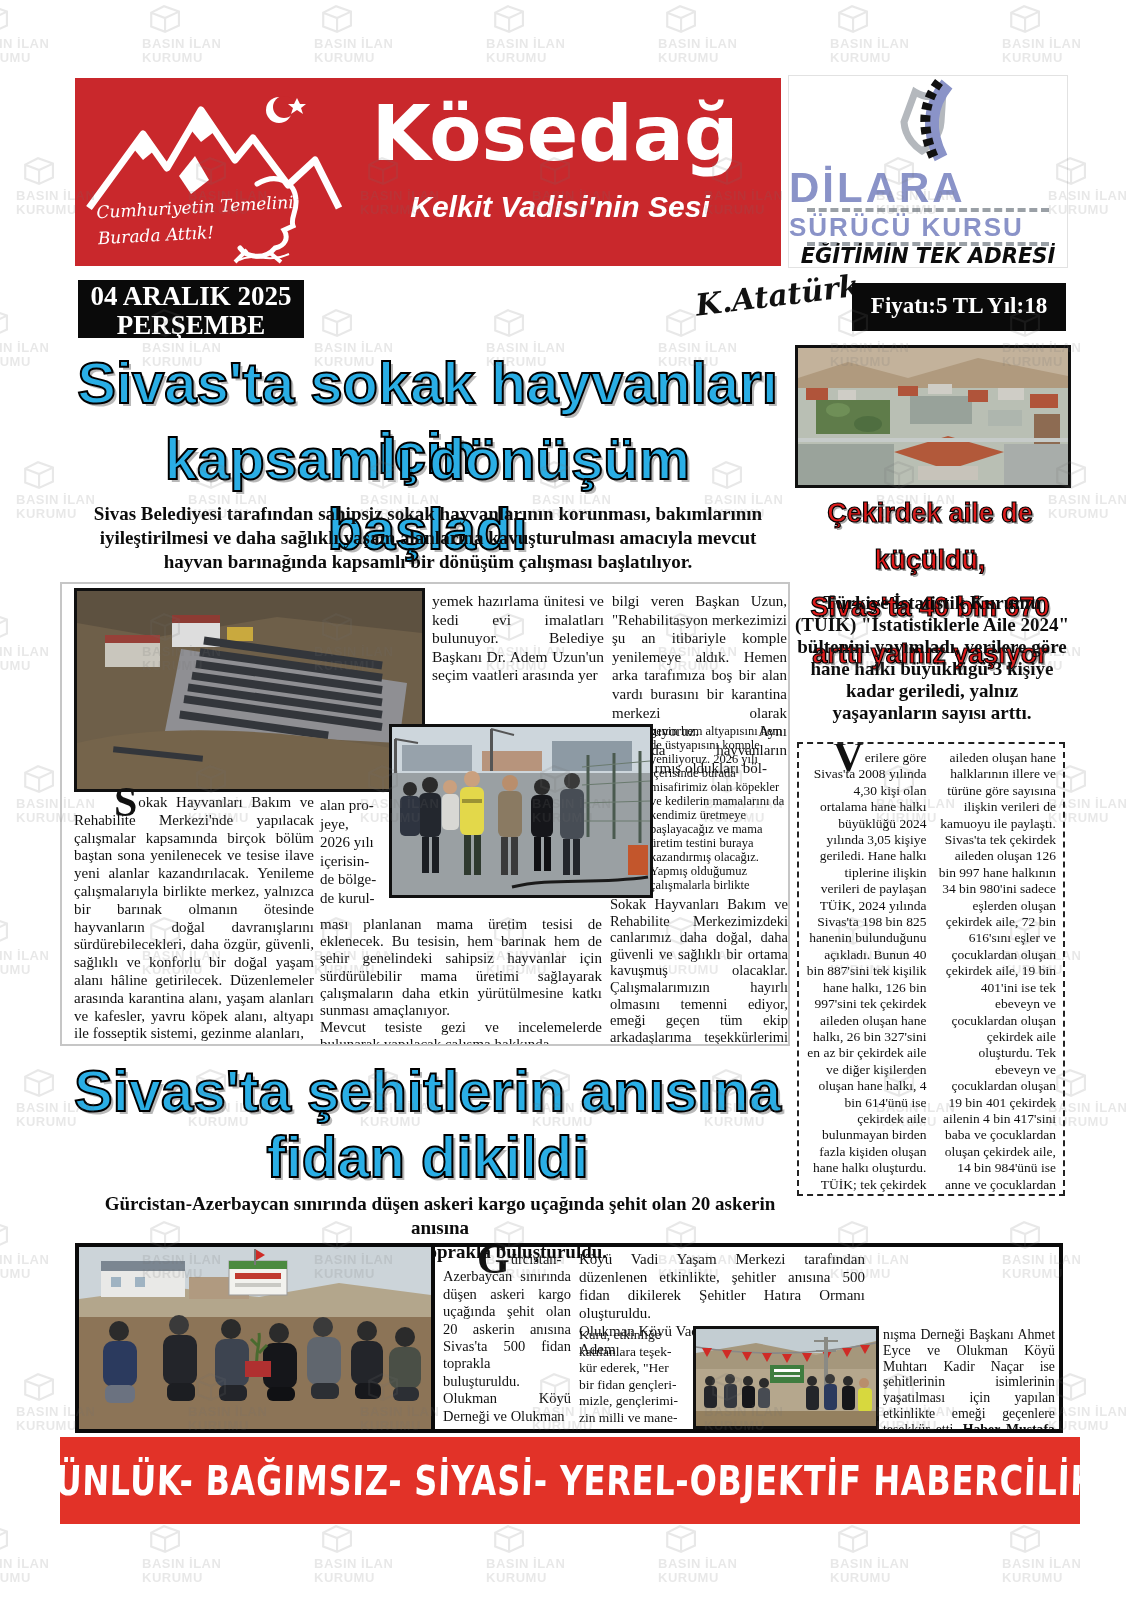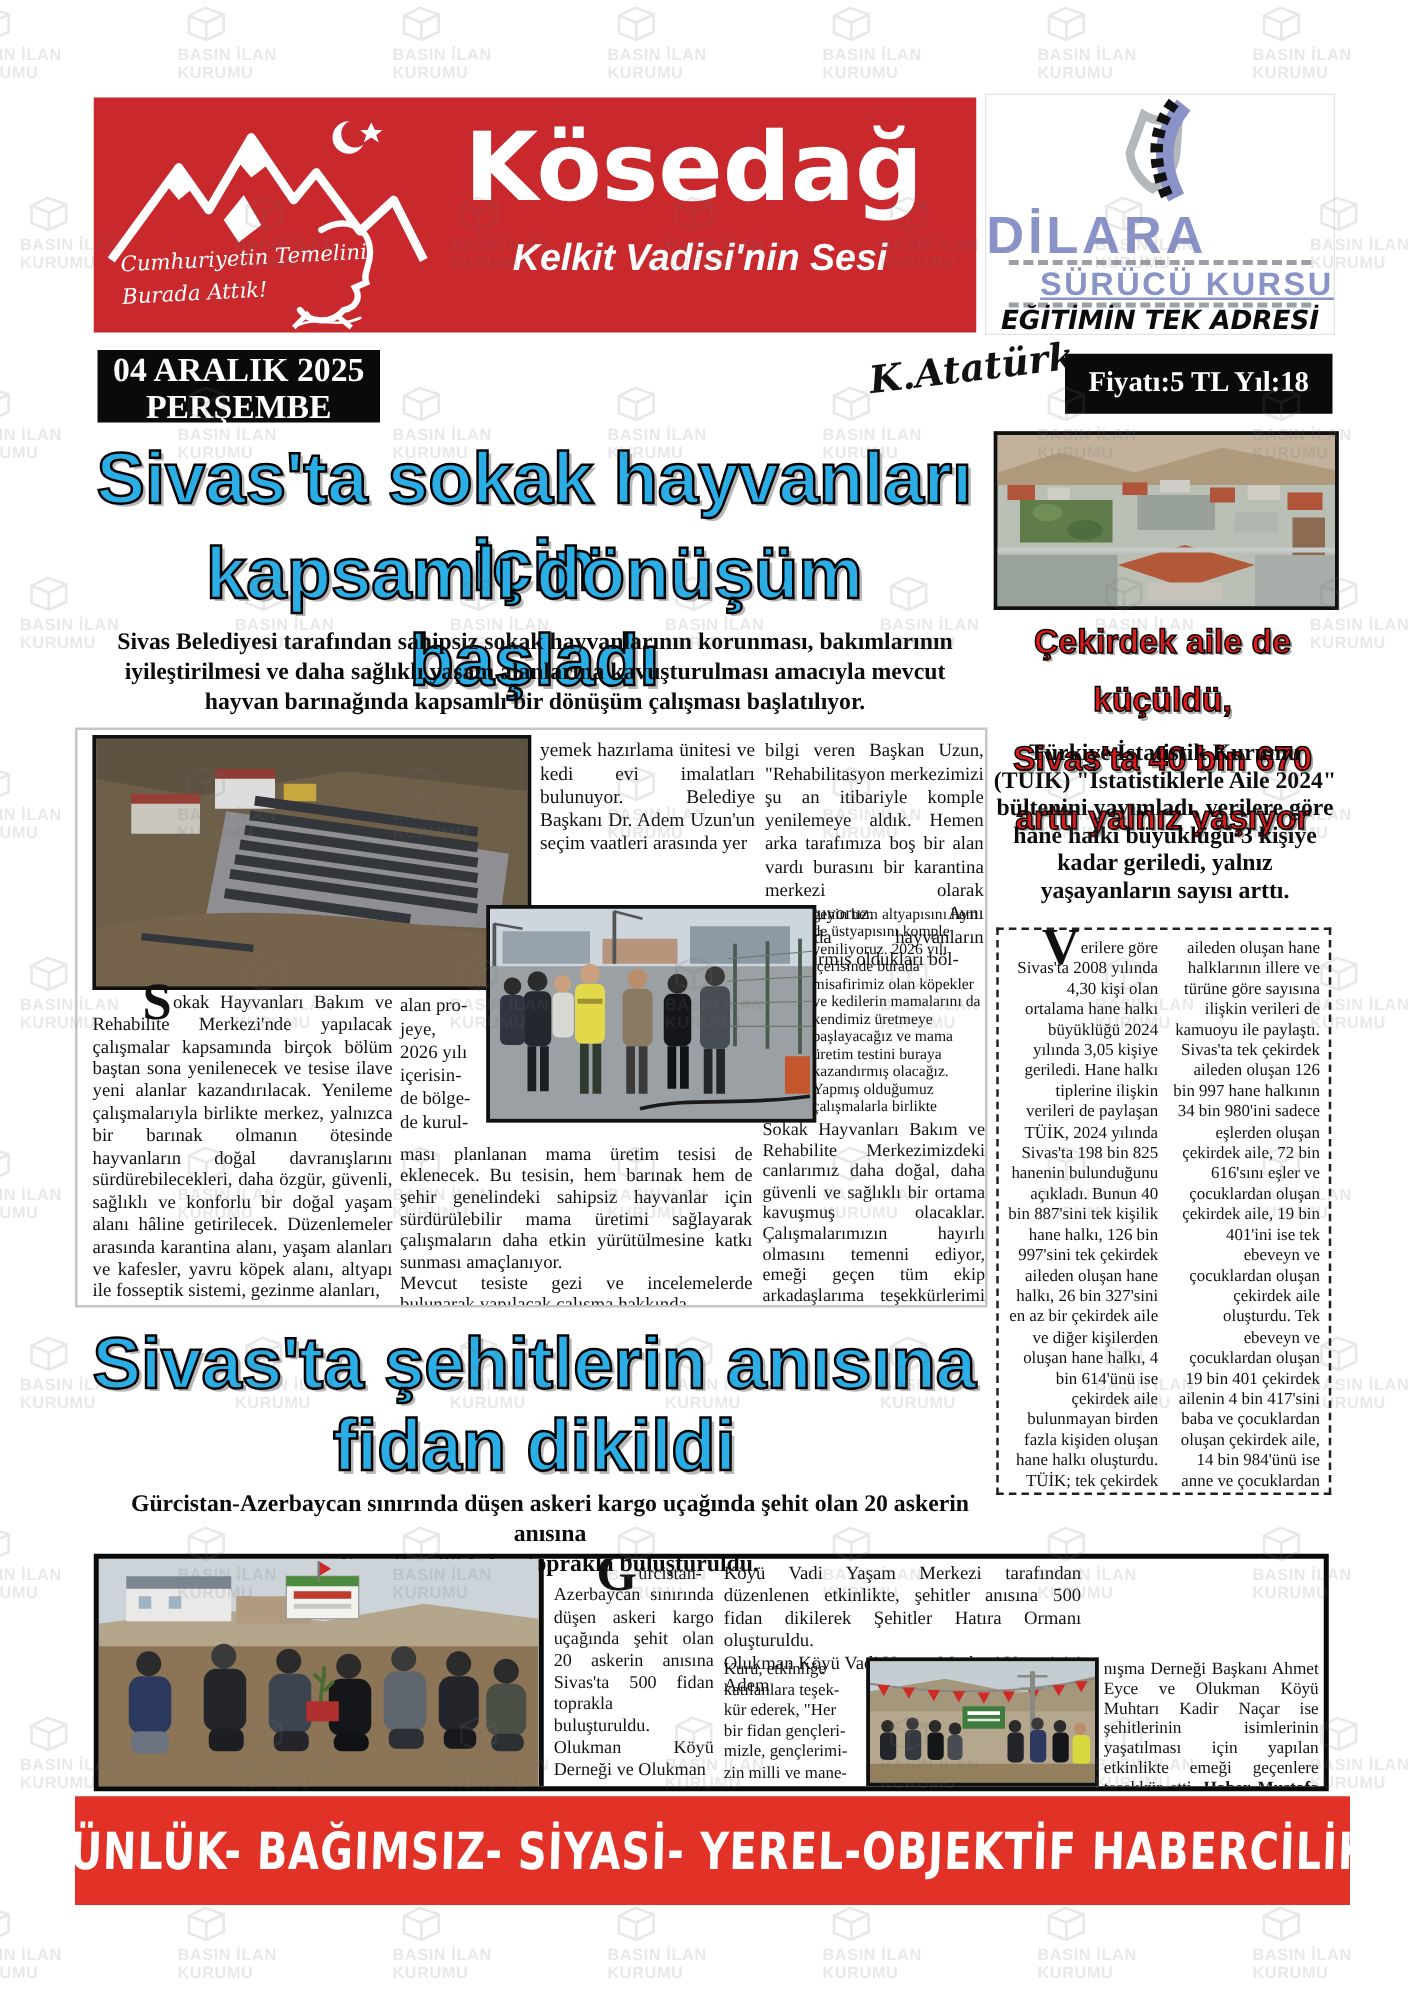--- a/index.html
+++ b/index.html
@@ -13,22 +13,22 @@
   .masthead{position:absolute;left:75px;top:78px;width:706px;height:188px;background:#c9282c;}
   .mast-title{position:absolute;left:255px;top:18px;width:450px;text-align:center;
       font-family:"DejaVu Sans",sans-serif;font-weight:bold;font-size:76px;color:#fff;line-height:1;}
   .mast-sub{position:absolute;left:265px;top:112px;width:440px;text-align:center;
       font-family:"Liberation Sans",sans-serif;font-style:italic;font-weight:bold;font-size:30px;color:#fff;}
   .mast-slogan{position:absolute;left:22px;top:116px;color:#fff;font-style:italic;font-size:17px;
       line-height:26px;font-family:"DejaVu Serif",serif;transform:rotate(-3deg);}
   .ad-box{position:absolute;left:788px;top:75px;width:278px;height:191px;background:#fff;border:1px solid #e2e2e2;}
   .ad-name{position:absolute;left:0;top:88px;width:100%;text-align:left;
       font-family:"Liberation Sans",sans-serif;font-weight:bold;font-size:42px;letter-spacing:3px;}
-  .ad-line2{position:absolute;left:0;top:136px;width:100%;text-align:right;
-      font-family:"Liberation Sans",sans-serif;font-weight:bold;font-size:26px;letter-spacing:2px;text-decoration:underline;}
+  .ad-line2{position:absolute;left:0;top:136px;width:100%;text-align:left;
+      font-family:"Liberation Sans",sans-serif;font-weight:bold;font-size:26px;letter-spacing:2px;}
   .ad-dash{position:absolute;left:18px;width:242px;border-top:4px dashed #9aa0a6;}
   .ad-tag{position:absolute;left:0;top:168px;width:100%;text-align:center;font-weight:bold;
       font-style:italic;font-size:21px;font-family:"DejaVu Sans",sans-serif;color:#0c0c0c;}
   
   .datebox{position:absolute;background:#0a0a0a;color:#fff;text-align:center;font-weight:bold;}
   .date-left{left:78px;top:280px;width:226px;height:58px;font-size:27px;line-height:29px;padding-top:2px;box-sizing:border-box;}
   .date-right{left:852px;top:283px;width:214px;height:48px;font-size:23px;line-height:46px;}
   .motto{position:absolute;left:310px;top:284px;width:375px;text-align:center;font-size:21px;line-height:26px;color:#0c0c0c;}
   .signature{position:absolute;left:695px;top:278px;width:160px;text-align:center;
       font-family:"DejaVu Serif",serif;font-style:italic;font-weight:bold;font-size:30px;transform:rotate(-7deg);}

